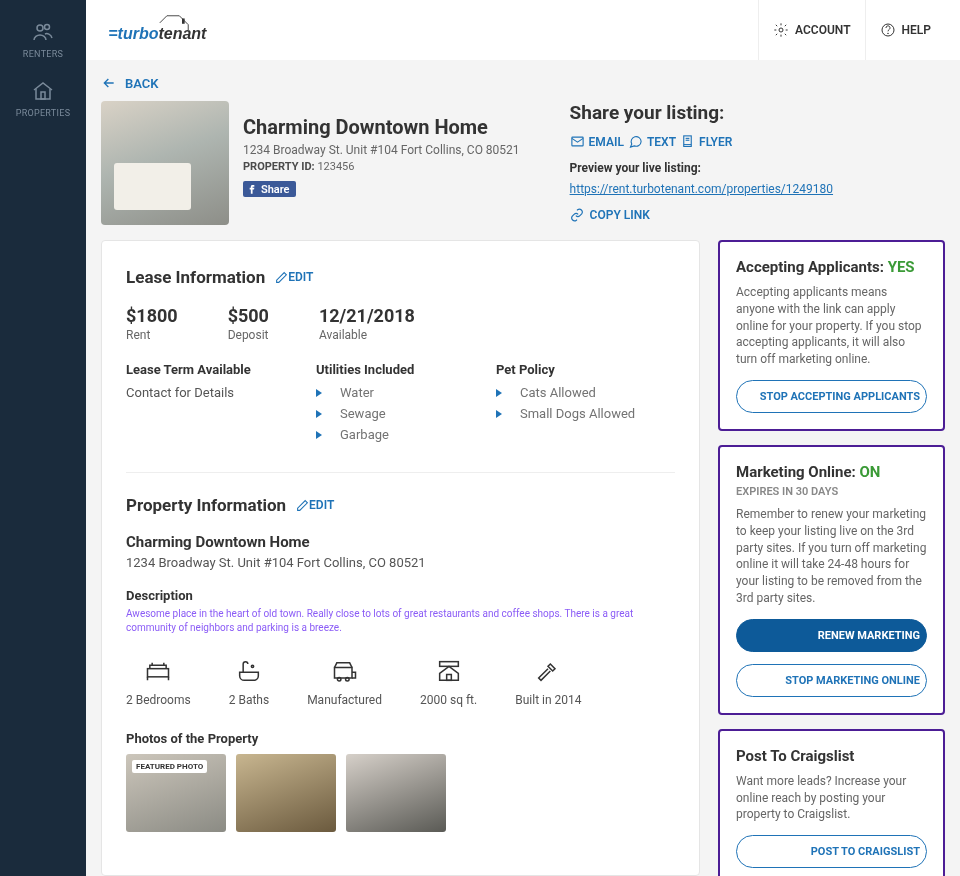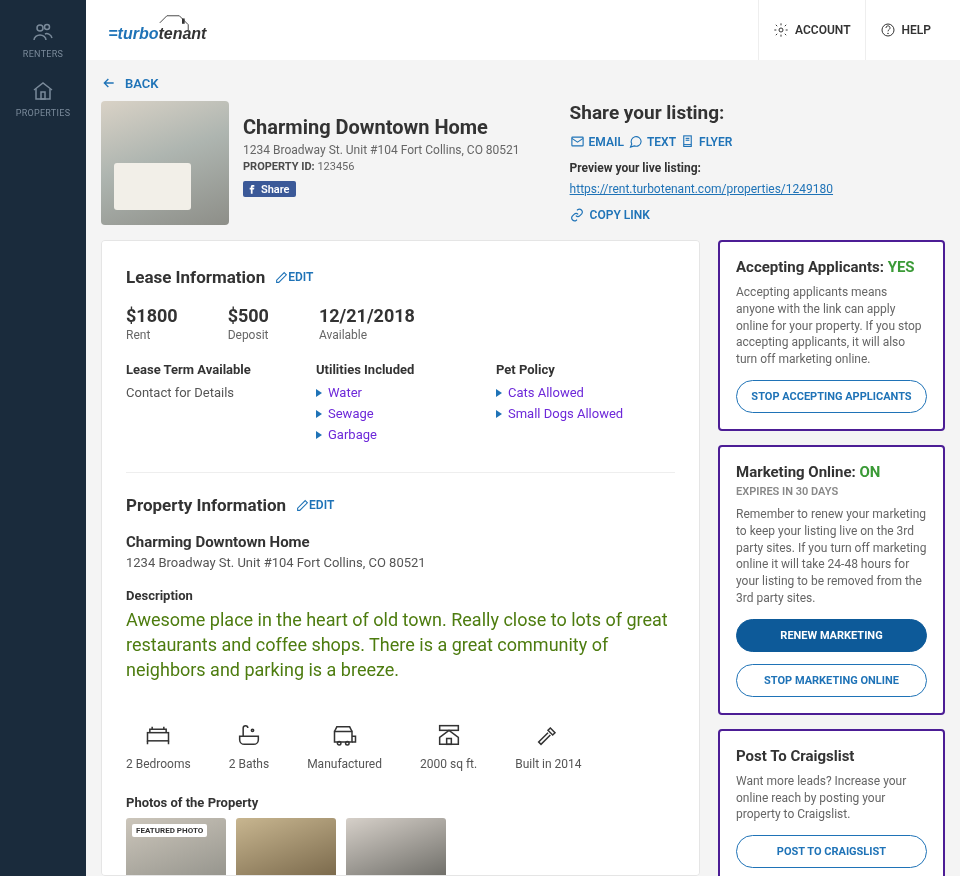--- a/index.html
+++ b/index.html
@@ -54,44 +54,44 @@
   .sec-title a { display:flex; align-items:center; color:#1F73B7; font-size:12px; font-weight:600; cursor:pointer; }
   .sec-title svg { stroke:#1F73B7; }
 
   .figs { display:flex; gap:50px; margin-bottom:20px; }
   .fig .v { font-size: 18px; font-weight: 700; }
   .fig .l { font-size: 12px; color:#666; margin-top:2px; }
 
   .info-grid { display:flex; gap:40px; padding-bottom:24px; border-bottom:1px solid #eee; margin-bottom:22px; }
   .info-grid h5 { font-size: 13px; font-weight:700; margin-bottom:8px; }
   .info-grid .plain { font-size:13px; color:#555; }
-  .li { display:flex; align-items:center; gap:6px; font-size:13px; color:#6d28d9; margin-bottom:6px; }
+  .li { display:flex; align-items:center; gap:18px; font-size:13px; color:#737373; margin-bottom:6px; }
   .li .tri { width:0; height:0; border-top:4px solid transparent; border-bottom:4px solid transparent; border-left:6px solid #1F73B7; }
 
   .prop-info h3 { font-size:15px; font-weight:700; margin-bottom:4px; }
   .prop-info .addr { font-size:13px; color:#555; margin-bottom:18px; }
   .desc-label { font-size:13px; font-weight:700; margin-bottom:4px; }
-  .desc-text { font-size:18px; color:#4d7c0f; line-height:1.4; margin-bottom:38px; }
+  .desc-text { font-size:10px; color:#8b5cf6; line-height:1.4; margin-bottom:22px; }
 
   .feat-row { display:flex; gap:38px; margin-bottom:24px; }
   .feat { display:flex; flex-direction:column; align-items:center; gap:8px; font-size:12px; color:#555; }
   .feat svg { stroke:#333; }
 
   .photos-label { font-size:13px; font-weight:700; margin-bottom:8px; }
   .thumbs { display:flex; gap:10px; }
   .thumb { width:100px; height:78px; border-radius:3px; background:linear-gradient(160deg,#ccc6bb,#8b8b84); position:relative; overflow:hidden; }
   .thumb .tag { position:absolute; top:6px; left:6px; background:#fff; font-size:8px; font-weight:700; padding:2px 4px; border-radius:2px; }
 
   
   .card { background:#fff; border:2px solid #4c1d95; border-radius:4px; padding:16px; }
   .card h3 { font-size:15px; font-weight:700; }
   .card .status { color:#3a9a36; font-weight:700; }
   .card p { font-size:12px; color:#666; line-height:1.4; margin-top:8px; }
   .card .exp { font-size:11px; color:#888; font-weight:600; margin-top:4px; }
-  .btn { display:block; width:100%; text-align:center; font-size:11px; font-weight:700; padding:9px 6px; border-radius:20px; margin-top:12px; cursor:pointer; }
+  .btn { display:block; width:100%; text-align:right; font-size:11px; font-weight:700; padding:9px 6px; border-radius:20px; margin-top:12px; cursor:pointer; }
   .btn-outline { border:1.5px solid #1F73B7; color:#1F73B7; background:#fff; }
   .btn-solid { border:1.5px solid #0d5a99; background:#0d5a99; color:#fff; }
 </style>
 </head>
 <body>
 
 <div class="app">
 
   <div class="sidebar">
     <div class="sidebar-item">

